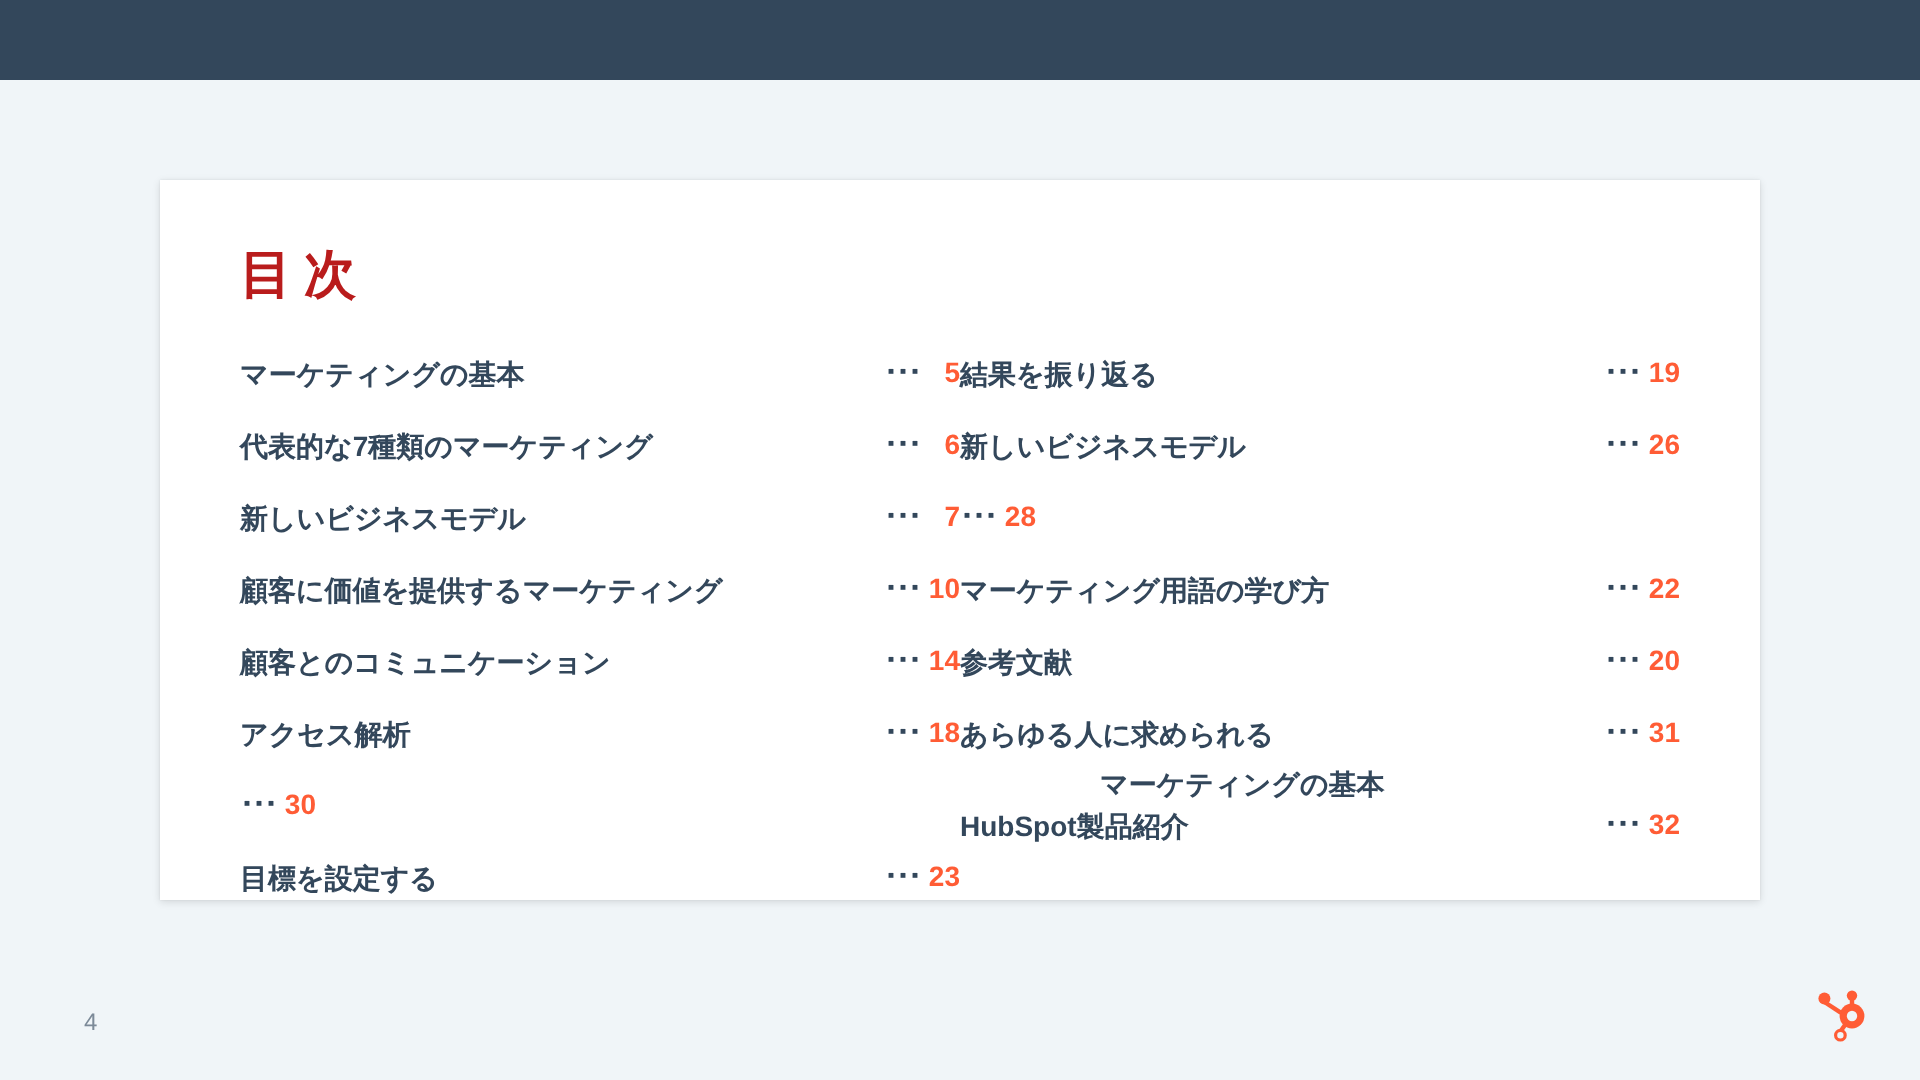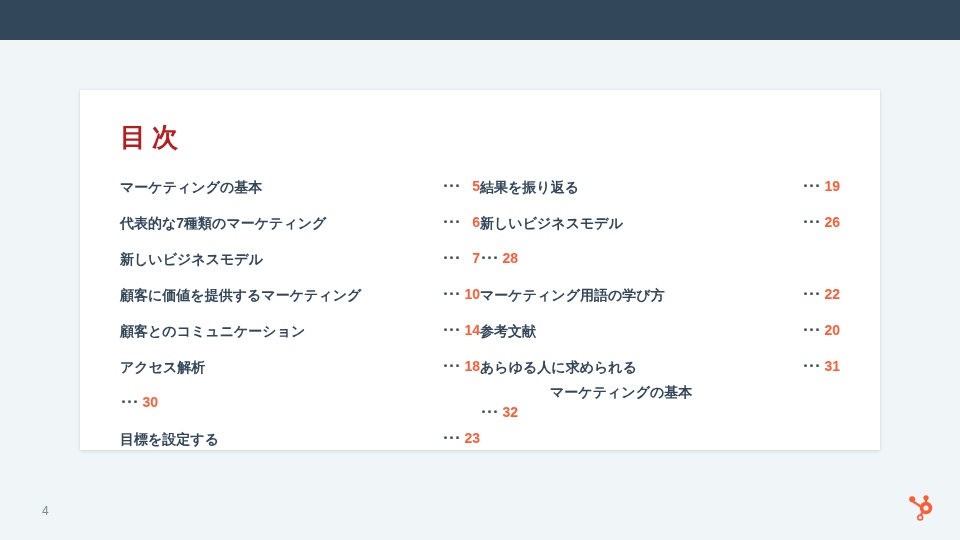--- a/index.html
+++ b/index.html
@@ -177,20 +177,21 @@
       </div>
       <div class="entry multiline">
         <span class="entry-label">
           <span>あらゆる人に求められる</span>
           <span class="sub">マーケティングの基本</span>
         </span>
         <span class="dots">･･･</span>
         <span class="page">31</span>
       </div>
       <div class="entry">
+        <span class="entry-label">HubSpot製品紹介</span>
         <span class="dots">･･･</span>
         <span class="page">32</span>
       </div>
     </div>
   </div>
 </div>
 
 <div class="page-number">4</div>
 
 <div class="logo">

